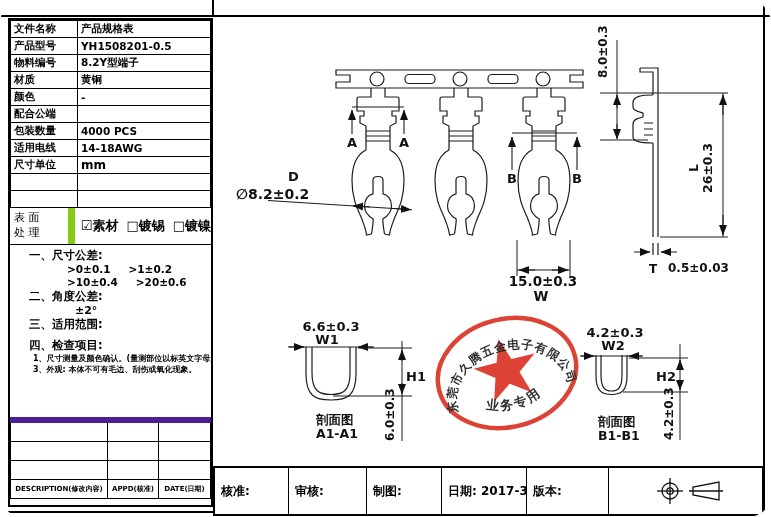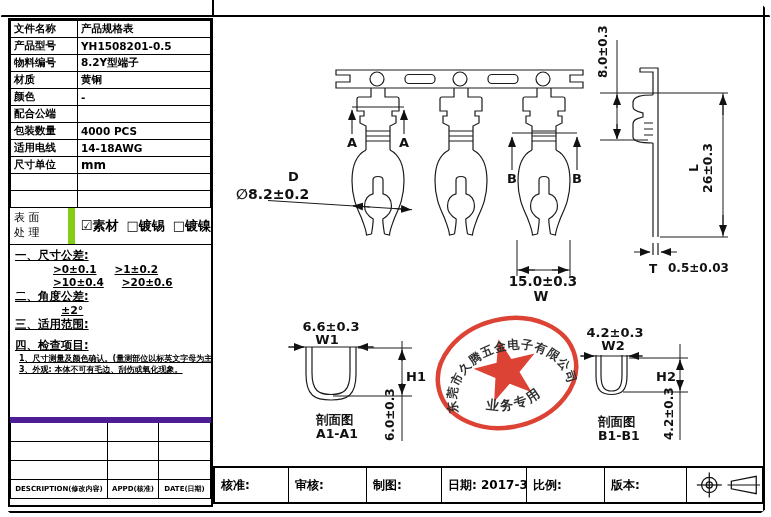--- a/index.html
+++ b/index.html
@@ -11,31 +11,31 @@
               border:2px solid #000;box-sizing:border-box;background:#fff;}
   table.spec{border-collapse:collapse;width:100%;table-layout:fixed;}
   table.spec td{border:1px solid #000;height:16px;padding:0 3px;font-size:10.5px;
                 font-weight:bold;overflow:hidden;white-space:nowrap;}
   table.spec td.lab{width:60px;}
   .surface{display:flex;height:37px;border-bottom:1px solid #000;box-sizing:border-box;}
   .surface .s-lab{width:62px;border-right:7px solid #84cc16;font-size:11px;font-weight:normal;
                   padding:2px 4px;line-height:15px;}
   .surface .s-val{flex:1;display:flex;align-items:center;gap:8px;padding-left:6px;
                   font-size:13px;font-weight:bold;white-space:nowrap;}
-  .notes{height:172px;box-sizing:border-box;padding:3px 5px;font-weight:bold;overflow:hidden;text-decoration:underline;}
+  .notes{height:172px;box-sizing:border-box;padding:3px 19px;font-weight:bold;overflow:hidden;}
   .notes .nt{font-size:11.5px;line-height:15px;}
   .notes .tol{font-size:10.5px;padding-left:38px;line-height:13px;display:flex;gap:18px;}
   .notes .ang{font-size:11px;padding-left:46px;line-height:13px;}
   .notes .small{font-size:8px;line-height:11px;padding-left:4px;white-space:nowrap;}
   .notes .sp{height:6px;}
   table.rev{border-collapse:collapse;width:100%;table-layout:fixed;border-top:6px solid #4c1d95;}
   table.rev td{border:1px solid #000;height:18px;padding:0;font-size:7px;font-weight:bold;
                text-align:center;overflow:hidden;white-space:nowrap;}
   
-  .title-block{position:absolute;left:213px;top:466px;width:551px;height:38px;
+  .title-block{position:absolute;left:213px;top:466px;width:551px;height:50px;
                border:2px solid #000;box-sizing:border-box;display:flex;background:#fff;}
   .tb-cell{border-right:1.5px solid #000;box-sizing:border-box;display:flex;
            align-items:center;padding-left:6px;font-size:12px;font-weight:bold;
            white-space:nowrap;overflow:hidden;}
   .tb-cell:last-child{border-right:none;}
   
   svg.draw{position:absolute;left:0;top:0;}
   svg.draw text{font-family:"DejaVu Sans","Liberation Sans",sans-serif;font-weight:bold;fill:#111;}
 </style>
 </head>
@@ -159,23 +159,20 @@
     <div class="tb-cell" style="width:74px">
         <span>核准:</span>
       </div>
     <div class="tb-cell" style="width:78px">
         <span>审核:</span>
       </div>
     <div class="tb-cell" style="width:75px">
         <span>制图:</span>
       </div>
     <div class="tb-cell" style="width:85px"><span>日期:</span>&nbsp;<span>2017-3-4</span></div>
-    <div class="tb-cell" style="width:78px">
-        <span>比例:</span>
-      </div>
     <div class="tb-cell" style="width:82px">
         <span>版本:</span>
       </div>
     <div class="tb-cell" style="flex:1;justify-content:center">
       <svg width="72" height="32" viewBox="0 0 72 32">
         <g fill="none" stroke="#111" stroke-width="1.3">
           <line x1="4" y1="16" x2="30" y2="16"></line>
             <line x1="17" y1="3" x2="17" y2="29"></line>
           <circle cx="17" cy="16" r="8"></circle>
             <circle cx="17" cy="16" r="3.2"></circle>

